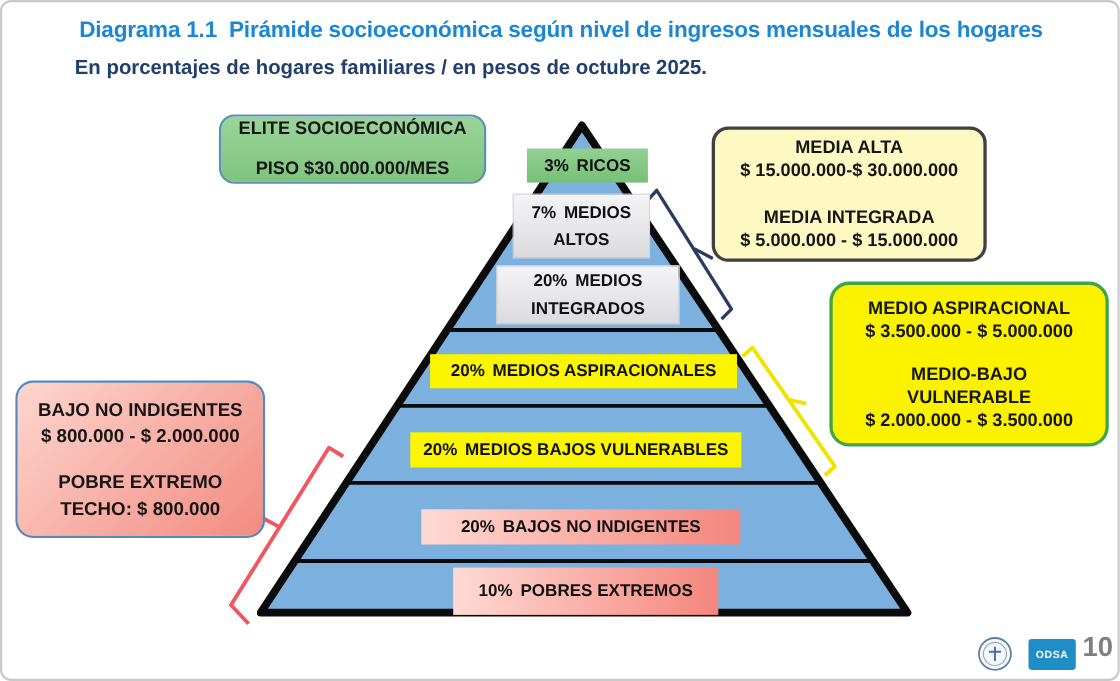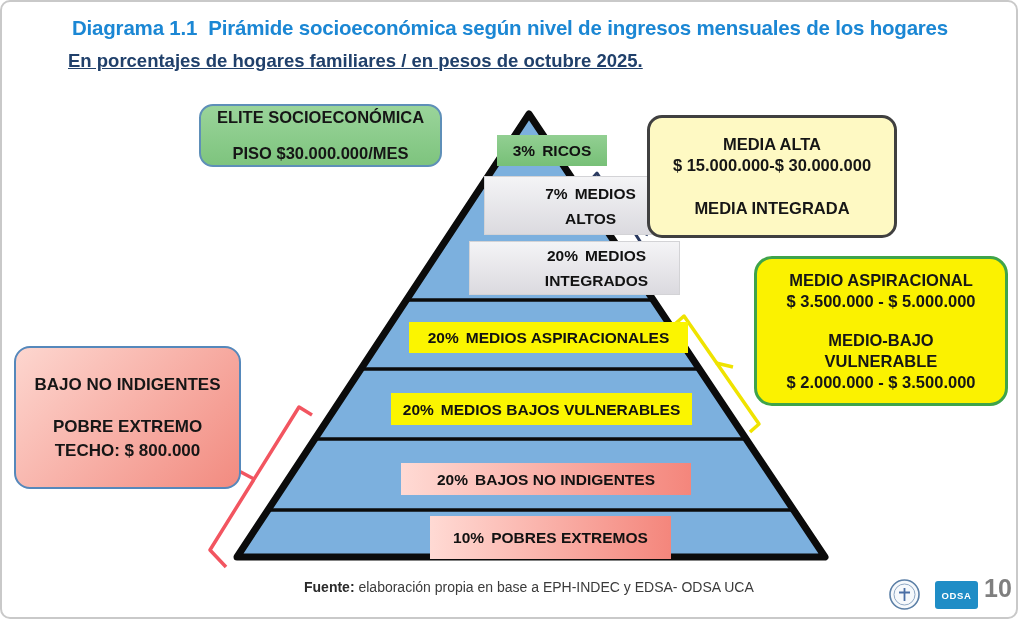--- a/index.html
+++ b/index.html
@@ -7,32 +7,32 @@
     position:relative;width:1018px;height:619px;background:#ffffff;
     border:2px solid #c9c9c9;border-radius:10px;box-sizing:border-box;
     overflow:hidden;font-family:"Liberation Sans", sans-serif;
   }
   .title{
     position:absolute;left:70px;top:14px;font-size:20.5px;font-weight:700;
     color:#1b87d4;white-space:nowrap;letter-spacing:-0.2px;
   }
   .subtitle{
     position:absolute;left:66px;top:48px;font-size:18.5px;font-weight:700;
-    color:#20406b;white-space:nowrap;text-decoration:underline;
+    color:#20406b;white-space:nowrap;
   }
   .pyr-svg{position:absolute;left:0;top:0;z-index:1;}
   
   .lv{
     position:absolute;z-index:2;display:flex;align-items:center;justify-content:center;
-    font-size:15.5px;font-weight:700;color:#111;text-align:center;margin-left:18px;
+    font-size:15.5px;font-weight:700;color:#111;text-align:center;
   }
   .lv .lv-text{width:100%;line-height:25px;}
   .lv .pct{margin-right:7px;}
   .lv-green{background:linear-gradient(180deg,#92cf92,#77c077);}
-  .lv-gray{background:linear-gradient(180deg,#f4f4f6,#dbdadf);border:1px solid #d3d3d6;padding-left:44px;}
+  .lv-gray{background:linear-gradient(180deg,#f4f4f6,#dbdadf);border:1px solid #d3d3d6;}
   .lv-yellow{background:#fbf500;}
   .lv-pink{background:linear-gradient(90deg,#ffdad4,#f4867c);}
   .lv0{left:477px;top:133px;width:110px;height:31px;}
   .lv1{left:464px;top:174px;width:123px;height:57px;}
   .lv2{left:449px;top:239px;width:165px;height:52px;}
   .lv3{left:389px;top:320px;width:279px;height:31px;}
   .lv4{left:371px;top:391px;width:301px;height:32px;}
   .lv5{left:381px;top:461px;width:290px;height:32px;}
   .lv6{left:410px;top:514px;width:241px;height:43px;}
   
@@ -134,39 +134,38 @@
 
   <div class="callout co-elite">
     <div>ELITE SOCIOECONÓMICA</div>
     <div>PISO $30.000.000/MES</div>
   </div>
 
   <div class="callout co-media">
     <div>MEDIA ALTA</div>
     <div>$ 15.000.000-$ 30.000.000</div>
     <div class="gap">MEDIA INTEGRADA</div>
+    <div>$ 5.000.000 - $ 15.000.000</div>
   </div>
 
   <div class="callout co-medio">
     <div>MEDIO ASPIRACIONAL</div>
     <div>$ 3.500.000 - $ 5.000.000</div>
     <div class="gap">MEDIO-BAJO</div>
     <div>VULNERABLE</div>
     <div>$ 2.000.000 - $ 3.500.000</div>
   </div>
 
   <div class="callout co-bajo">
     <div>BAJO NO INDIGENTES</div>
+    <div>$ 800.000 - $ 2.000.000</div>
     <div class="gap">POBRE EXTREMO</div>
     <div>TECHO: $ 800.000</div>
   </div>
 
-  <div class="footer">
-    <b>Fuente:</b><span> elaboración propia en base a EPH-INDEC y EDSA- ODSA UCA</span>
-  </div>
 
   <svg class="seal" width="33" height="33" viewBox="0 0 33 33">
     <circle cx="16.5" cy="16.5" r="14.5" fill="#f6f9fc" stroke="#5b7fa6" stroke-width="1.6"></circle>
     <circle cx="16.5" cy="16.5" r="10.5" fill="none" stroke="#8fa8c4" stroke-width="1"></circle>
     <line x1="16.5" y1="10" x2="16.5" y2="23" stroke="#4a6fa5" stroke-width="1.8"></line>
     <line x1="11" y1="14.5" x2="22" y2="14.5" stroke="#4a6fa5" stroke-width="1.8"></line>
   </svg>
 
   <div class="odsa-badge">ODSA</div>
   <div class="page-num">10</div>

